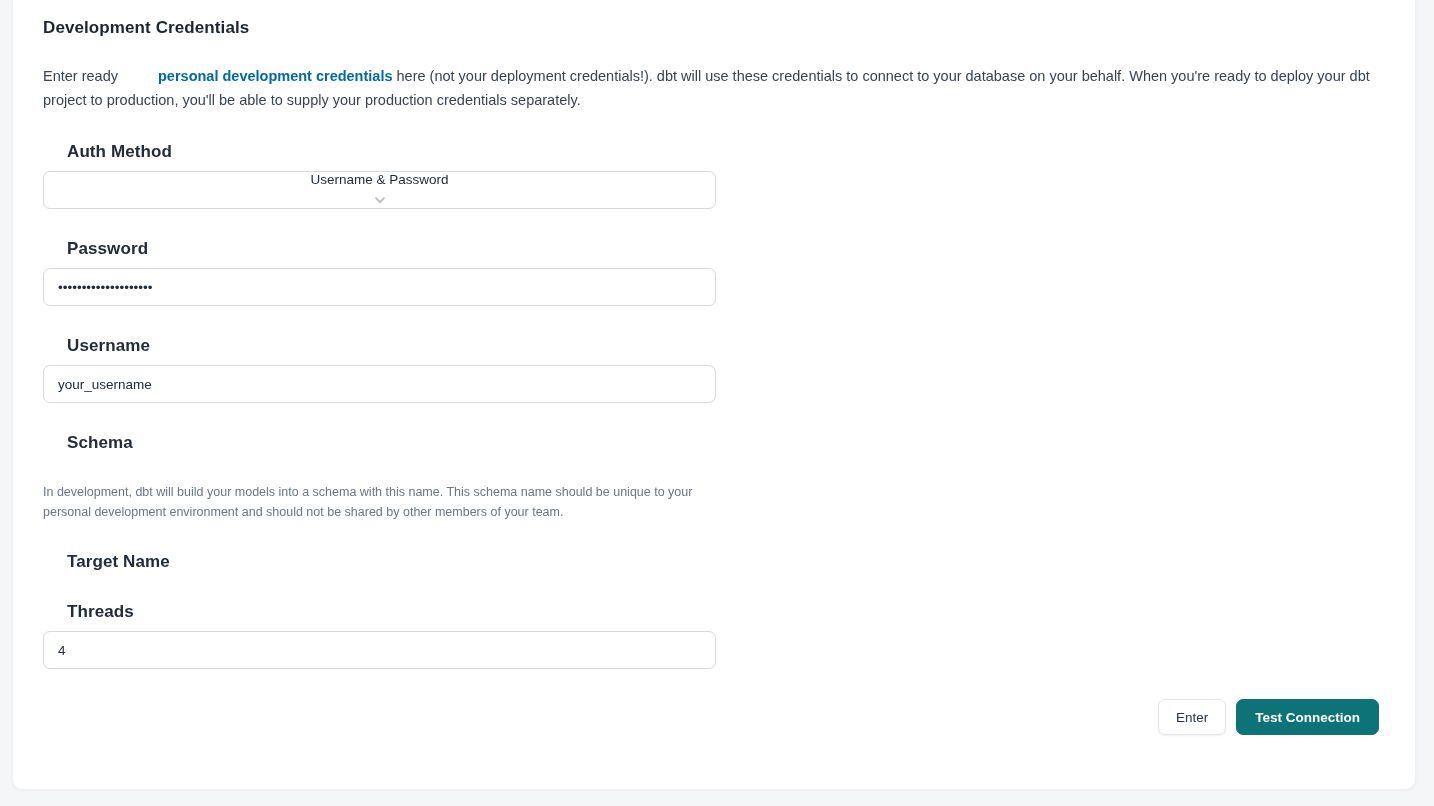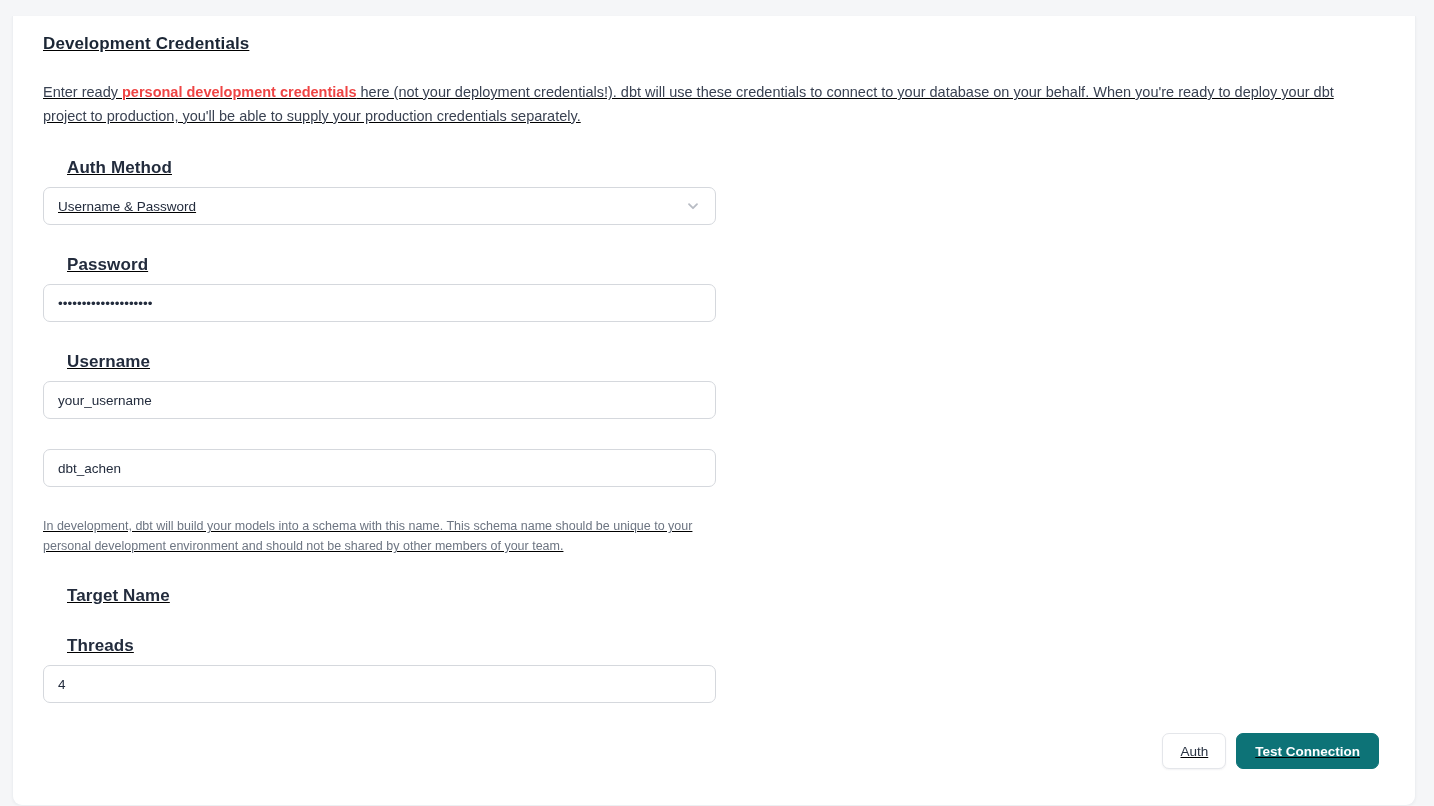--- a/index.html
+++ b/index.html
@@ -4,44 +4,43 @@
 <style>
   * { margin: 0; padding: 0; box-sizing: border-box; }
   html, body {
     width: 1434px; height: 806px;
     background: #f5f6f8;
     font-family: "Liberation Sans", sans-serif;
     overflow: hidden;
   }
   .card {
     position: absolute;
-    left: 12px; top: 16px;
+    left: 12px; top: 0;
     width: 1404px; height: 790px;
     background: #ffffff;
     border: 1px solid #edeff2;
     border-top: none;
     border-radius: 0 0 10px 10px;
     box-shadow: 0 1px 3px rgba(30,40,60,0.04);
     padding: 18px 30px 0 30px;
-    text-decoration: underline;
   }
   h1.page-title {
     font-size: 17px;
     font-weight: 700;
     color: #1b2635;
     letter-spacing: .1px;
   }
   p.intro {
     margin-top: 26px;
     font-size: 14.5px;
     line-height: 24px;
     color: #3a4252;
     max-width: 1336px;
   }
-  p.intro strong { font-weight: 700; color: #ef4444; }
+  p.intro strong { font-weight: 700; color: #0369a1; margin-left: 36px; }
   .form { margin-top: 30px; width: 673px; }
   .group { margin-bottom: 30px; }
   .group label {
     display: block;
     font-size: 17px;
     font-weight: 700;
     color: #232c3d;
     margin-bottom: 9px;
     letter-spacing: .1px;
     margin-left: 24px;
@@ -56,20 +55,21 @@
     font-size: 13.5px;
     color: #232c3d;
     padding: 0 14px;
     outline: none;
   }
   .select {
     display: flex;
     align-items: center;
     justify-content: space-between;
     cursor: pointer;
+    flex-direction: column;
   }
   .select .chev { display: flex; align-items: center; }
   .help {
     margin-top: 29px;
     width: 690px;
     font-size: 12.5px;
     line-height: 20px;
     color: #6d7582;
   }
   .actions {
@@ -129,33 +129,33 @@
       <label>Password</label>
       <input class="text-input" type="text" value="••••••••••••••••••••" style="">
     </div>
 
     <div class="group">
       <label>Username</label>
       <input class="text-input" type="text" value="your_username" style="">
     </div>
 
     <div class="group">
-      <input class="text-input" type="text" value="dbt_achen" style="">
+      <label>Schema</label>
       <div class="help">In development, dbt will build your models into a schema with this name. This schema name should be unique to your personal development environment and should not be shared by other members of your team.</div>
     </div>
 
     <div class="group">
       <label>Target Name</label>
     </div>
 
     <div class="group">
       <label>Threads</label>
       <input class="text-input" type="text" value="4" style="">
     </div>
 
   </div>
 
   <div class="actions">
-    <button class="btn-secondary">Auth</button>
+    <button class="btn-secondary">Enter</button>
     <button class="btn-primary">Test Connection</button>
   </div>
 
 </div>
 
 </body></html>

